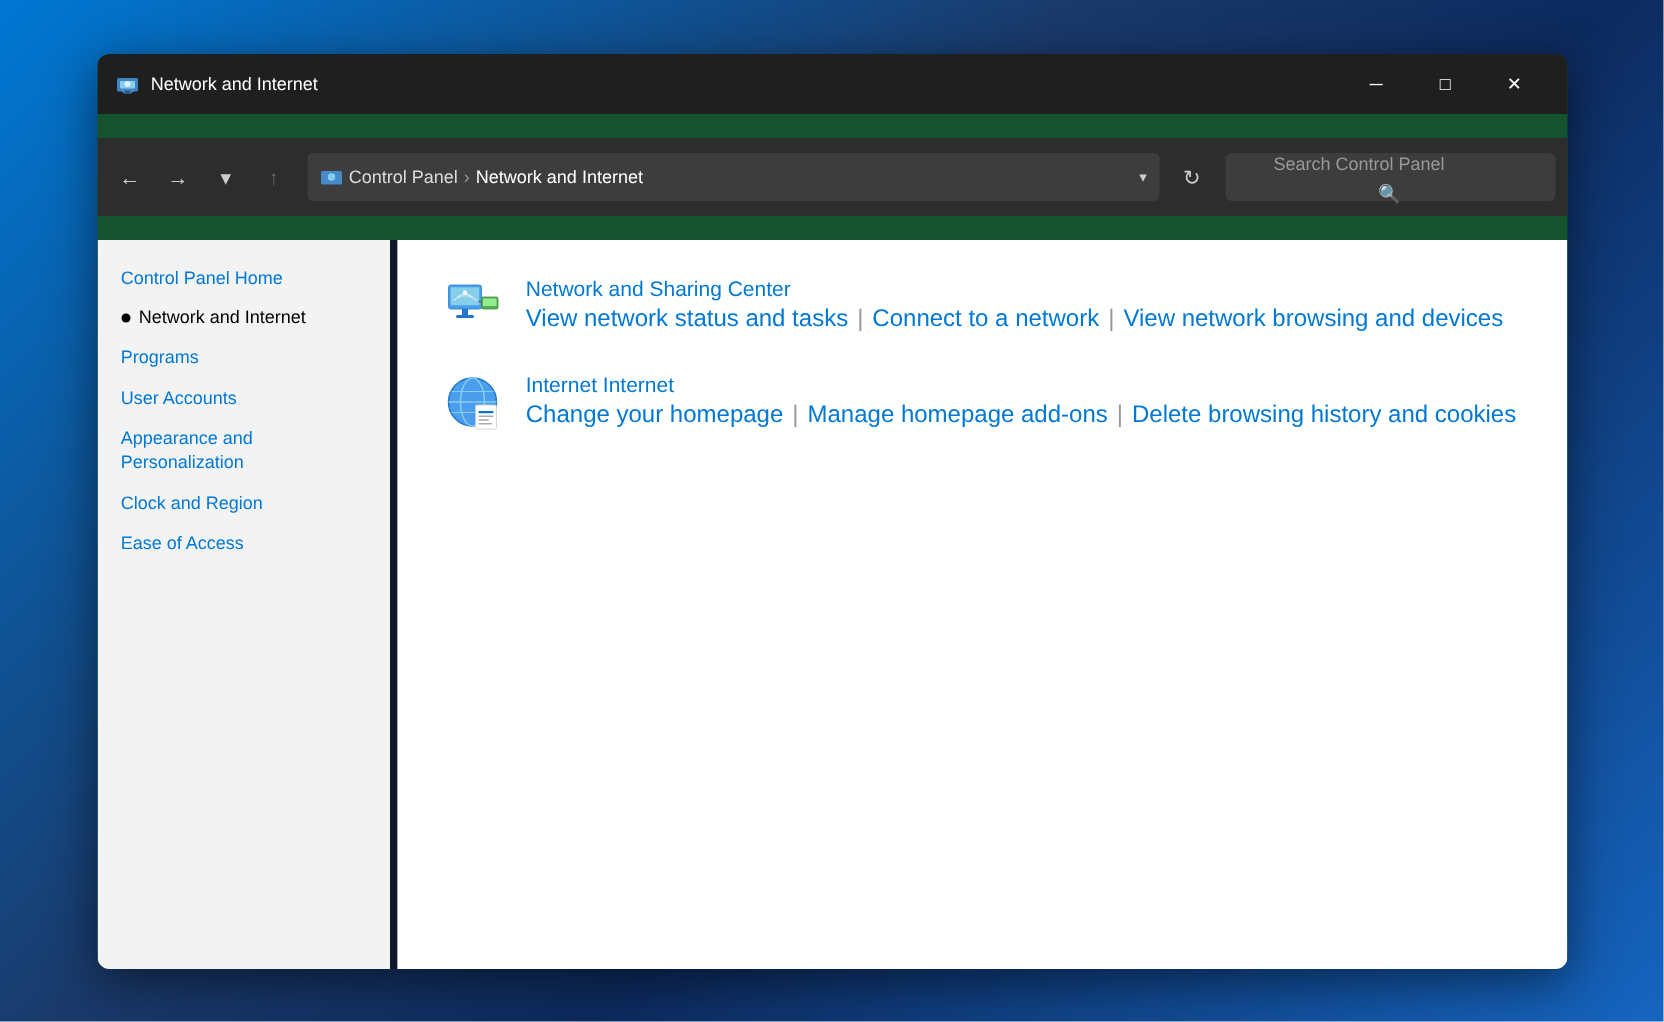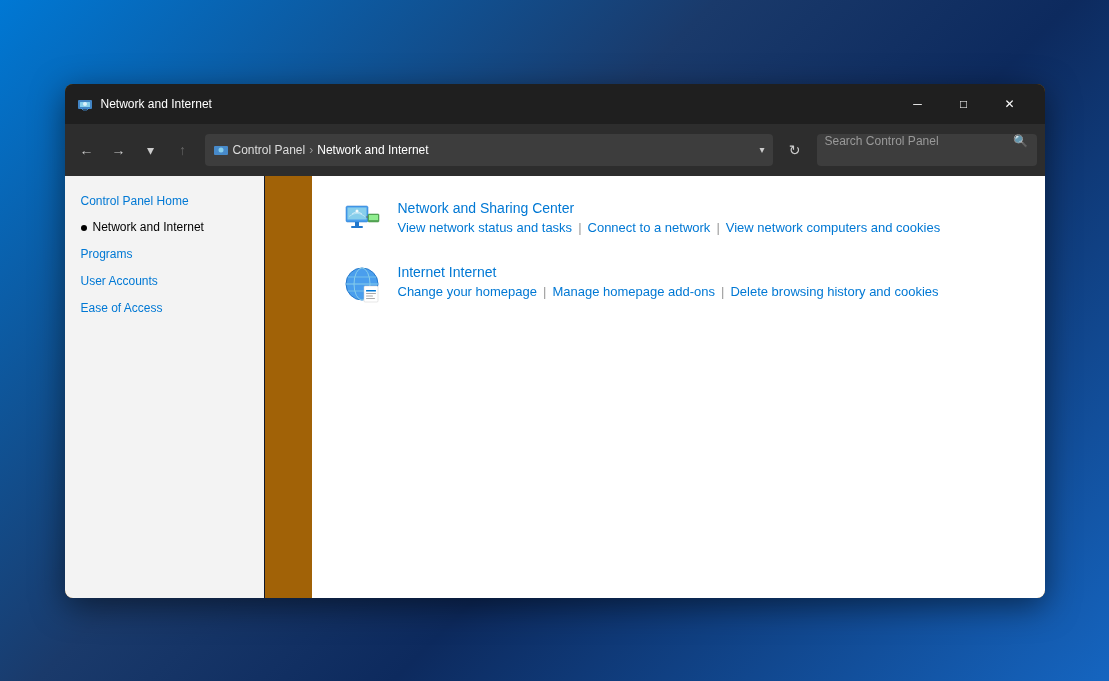--- a/index.html
+++ b/index.html
@@ -8,27 +8,28 @@
       height: 681px;
       background: linear-gradient(135deg, #0078d4 0%, #1a3a6b 40%, #0d2a5e 60%, #1565c0 100%);
       display: flex;
       align-items: center;
       justify-content: center;
       font-family: 'Segoe UI', sans-serif;
       overflow: hidden;
     }
     .window {
       width: 980px;
-      height: 514px;
-      background: #a16207;
+      height: 610px;
+      background: #14532d;
       border-radius: 8px;
       box-shadow: 0 8px 32px rgba(0,0,0,0.5);
       display: flex;
       flex-direction: column;
       overflow: hidden;
+      gap: 16px;
     }
     
     .titlebar {
       background: #1f1f1f;
       height: 40px;
       display: flex;
       align-items: center;
       padding: 0 12px;
       gap: 8px;
       flex-shrink: 0;
@@ -128,24 +129,25 @@
       align-items: center;
       justify-content: center;
       border-radius: 4px;
     }
     .search-box {
       width: 220px;
       height: 32px;
       background: #3d3d3d;
       border-radius: 4px;
       display: flex;
-      align-items: flex-start;
+      align-items: center;
       padding: 0 8px;
       gap: 6px;
       margin-left: 4px;
+      flex-direction: column;
     }
     .search-box input {
       background: transparent;
       border: none;
       color: #ccc;
       font-size: 12px;
       flex: 1;
       outline: none;
     }
     .search-box input::placeholder { color: #999; }
@@ -153,21 +155,21 @@
     
     .main-content {
       display: flex;
       flex: 1;
       overflow: hidden;
     }
     
     .sidebar {
       width: 200px;
       background: #f3f3f3;
-      border-right: 1px solid #0f172a;
+      border-right: 5px solid #0f172a;
       padding: 12px 0;
       flex-shrink: 0;
     }
     .sidebar-item {
       padding: 5px 16px;
       font-size: 12px;
       color: #0078d4;
       cursor: pointer;
       display: flex;
       align-items: center;
@@ -183,21 +185,20 @@
       height: 6px;
       border-radius: 50%;
       background: #000;
       flex-shrink: 0;
     }
     
     .content-area {
       flex: 1;
       background: #fff;
       padding: 24px 30px;
-      margin-left: 47px;
     }
     .section {
       display: flex;
       gap: 16px;
       margin-bottom: 24px;
       align-items: flex-start;
     }
     .section-icon {
       width: 40px;
       height: 40px;
@@ -208,21 +209,21 @@
     }
     .section-body {}
     .section-title {
       font-size: 14px;
       color: #0078d4;
       cursor: pointer;
       font-weight: 400;
       margin-bottom: 4px;
     }
     .section-links {
-      font-size: 13px;
+      font-size: 16px;
       color: #0078d4;
       display: flex;
       align-items: center;
       gap: 0;
       flex-wrap: wrap;
     }
     .section-links a {
       color: #0078d4;
       text-decoration: none;
       cursor: pointer;
@@ -300,20 +301,26 @@
         <span class="bullet"></span>
         <span>Network and Internet</span>
       </div>
       <div class="sidebar-item">
         <span>Programs</span>
       </div>
       <div class="sidebar-item">
         <span>User Accounts</span>
       </div>
       <div class="sidebar-item">
+        <span>Appearance and Personalization</span>
+      </div>
+      <div class="sidebar-item">
+        <span>Clock and Region</span>
+      </div>
+      <div class="sidebar-item">
         <span>Ease of Access</span>
       </div>
     </div>
 
     <div class="content-area">
 
       <div class="section">
         <div class="section-icon net-icon">
           <svg width="40" height="40" viewBox="0 0 40 40" fill="none" xmlns="http://www.w3.org/2000/svg">
 
@@ -334,21 +341,21 @@
             <path d="M24 17 L26 17" stroke="#666" stroke-width="1"></path>
           </svg>
         </div>
         <div class="section-body">
           <div class="section-title">Network and Sharing Center</div>
           <div class="section-links">
             <a>View network status and tasks</a>
             <span class="sep">|</span>
             <a>Connect to a network</a>
             <span class="sep">|</span>
-            <a>View network computers and cookies</a>
+            <a>View network browsing and devices</a>
           </div>
         </div>
       </div>
 
       <div class="section">
         <div class="section-icon internet-icon">
           <svg width="40" height="40" viewBox="0 0 40 40" fill="none" xmlns="http://www.w3.org/2000/svg">
 
             <circle cx="20" cy="20" r="16" fill="#4a9eed" stroke="#2277cc" stroke-width="1"></circle>
             <ellipse cx="20" cy="20" rx="8" ry="16" fill="none" stroke="#87ceeb" stroke-width="1"></ellipse>

